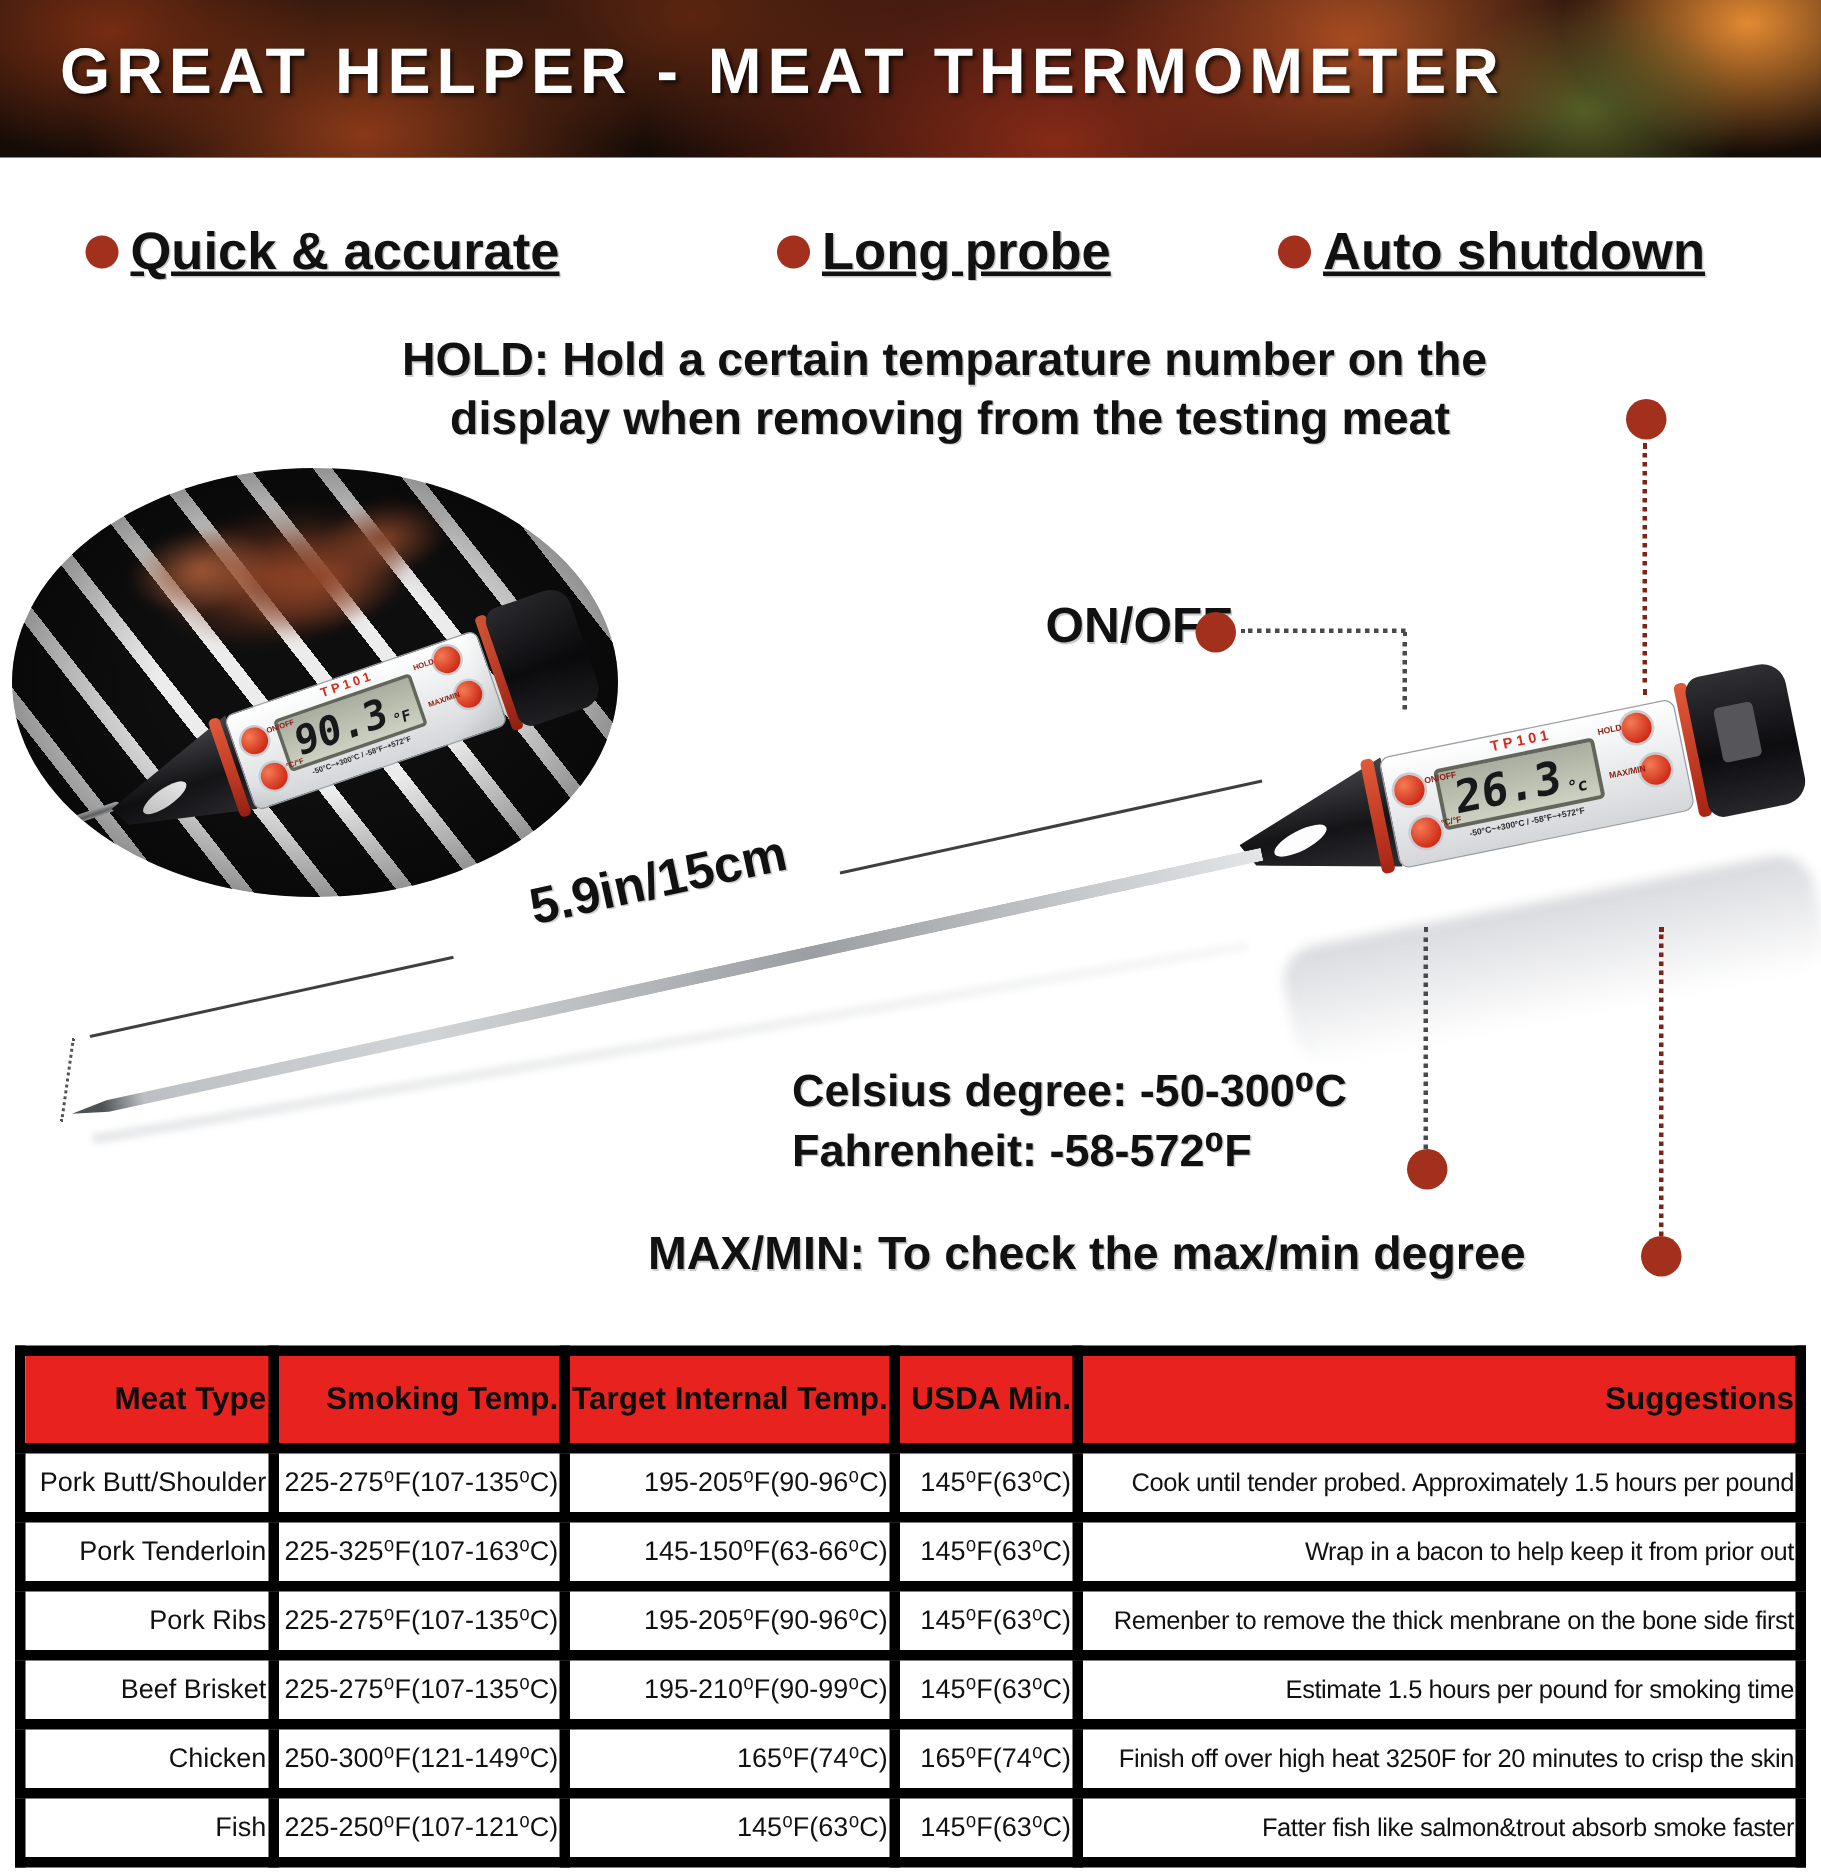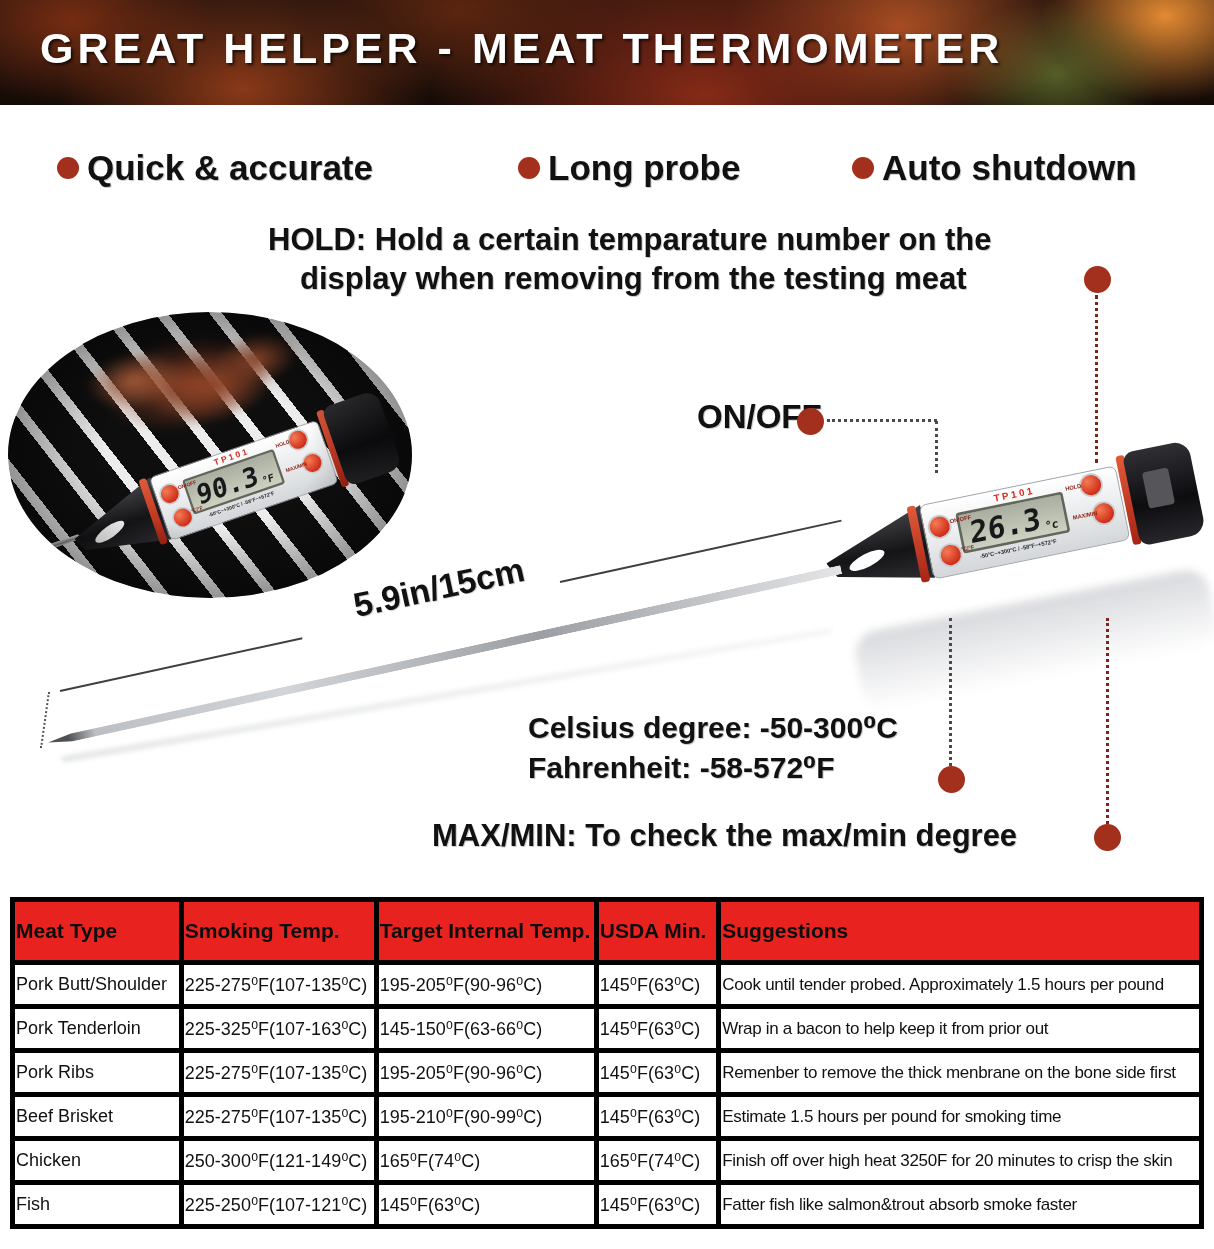--- a/index.html
+++ b/index.html
@@ -17,21 +17,21 @@
       radial-gradient(ellipse 280px 180px at 74% 25%, rgba(186,88,38,.9), transparent 60%),
       radial-gradient(ellipse 180px 120px at 87% 70%, rgba(96,108,44,.85), transparent 60%),
       radial-gradient(ellipse 200px 140px at 96% 15%, rgba(236,144,52,.95), transparent 62%),
       linear-gradient(180deg,#2a150d,#140b07);}
   .banner-title{left:40px;top:24px;font-size:43px;font-weight:bold;color:#fff;
     letter-spacing:4px;text-shadow:2px 2px 3px rgba(0,0,0,.7);white-space:nowrap;}
 
   
   .feature{top:148px;height:40px;display:flex;align-items:center;gap:8px;}
   .bullet{width:22px;height:22px;border-radius:50%;background:#a2301c;flex:0 0 auto;}
-  .feature-label{font-size:35px;font-weight:bold;white-space:nowrap;text-shadow:1px 1px 0 #c9c9c9;}
+  .feature-label{font-size:35px;font-weight:bold;white-space:nowrap;text-shadow:1px 1px 0 #c9c9c9;text-decoration:underline;}
 
   
   .note{font-weight:bold;font-size:31px;white-space:nowrap;text-shadow:1px 1px 0 #cccccc;}
   .dot{width:27px;height:27px;border-radius:50%;background:#a2301c;}
 
   
   .vline{border-left:3px dotted #4a4a4a;width:0;}
   .vline.red{border-left-color:#7d2414;}
   .hline{border-top:3px dotted #4a4a4a;height:0;}
 
@@ -88,21 +88,21 @@
     border-radius:24px;background:linear-gradient(180deg,rgba(190,192,198,.6),rgba(245,245,247,0));
     filter:blur(4px);}
   .dim-seg{border-top:2px solid #3f3f3f;height:0;transform-origin:0 50%;transform:rotate(-12.3deg);}
   .dim-tick{left:44px;top:692px;height:56px;border-left:2px dotted #555;transform:rotate(8deg);}
   .probe-len{left:352px;top:568px;font-size:34px;font-weight:bold;transform:rotate(-12.3deg);
     white-space:nowrap;text-shadow:1px 1px 0 #cfcfcf;}
 
   
   table.spec{position:absolute;left:10px;top:897px;width:1194px;border-collapse:collapse;
     table-layout:fixed;}
-  table.spec th,table.spec td{border:5px solid #000000;text-align:left;vertical-align:middle;
+  table.spec th,table.spec td{border:7px solid #000000;text-align:right;vertical-align:middle;
     overflow:hidden;white-space:nowrap;}
   table.spec th{background:#e8231f;color:#0d0d0d;font-size:21px;font-weight:bold;height:56px;}
   table.spec td{font-size:18px;height:37px;font-family:"Liberation Sans","DejaVu Sans",sans-serif;}
   table.spec td.sug{font-size:17px;letter-spacing:-0.3px;}
   col.c1{width:14.2%;} col.c2{width:16.4%;} col.c3{width:18.5%;} col.c4{width:10.3%;} col.c5{width:40.6%;}
 </style>
 </head>
 <body>
 
 <div id="canvas">

